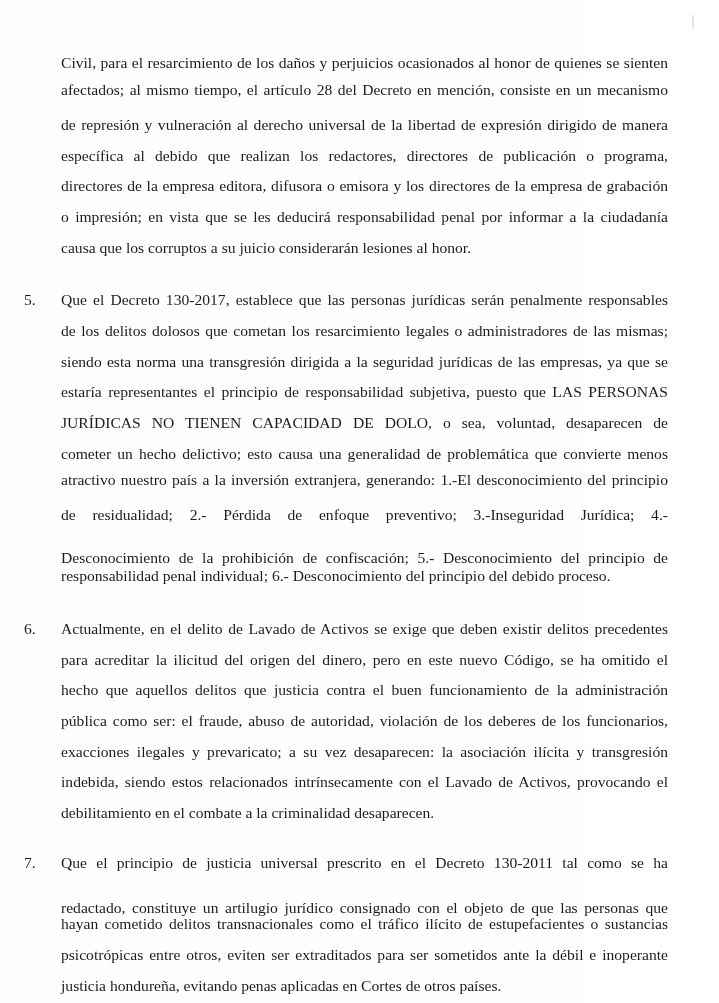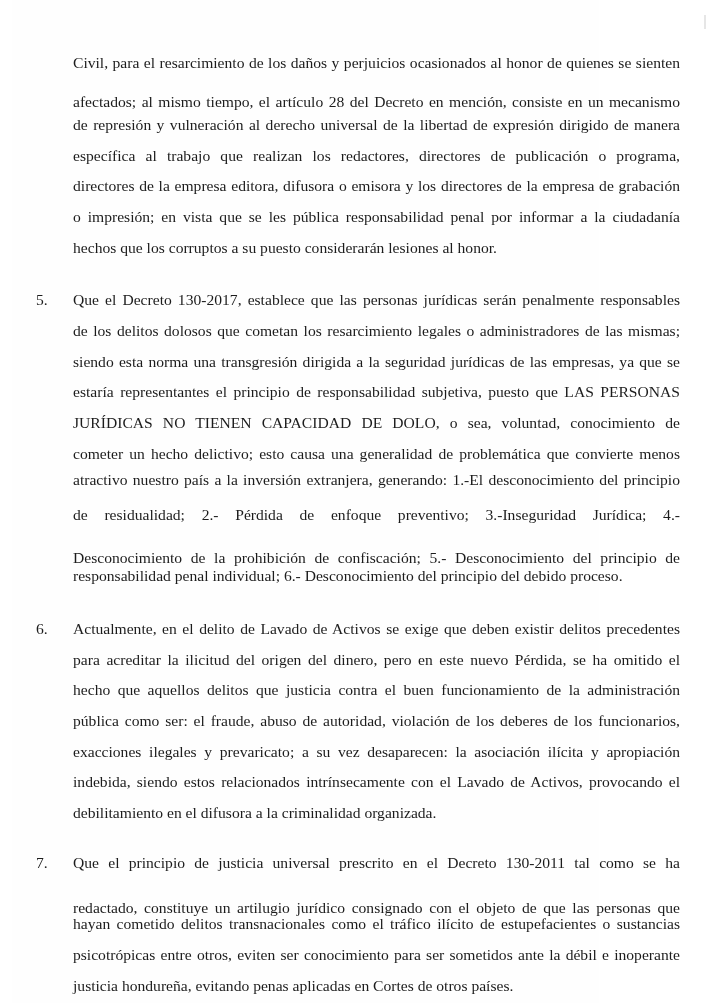--- a/index.html
+++ b/index.html
@@ -3,21 +3,20 @@
 <meta charset="utf-8">
 <style>
   html, body { margin: 0; padding: 0; background: #ffffff; }
   body { width: 719px; height: 1003px; overflow: hidden; position: relative; }
   .page {
     position: absolute; left: 0; top: 0; width: 587px; height: 1003px;
     background: #fefefe;
     font-family: "Liberation Serif", serif;
     color: #1c1c1c;
     font-size: 15.6px;
-    margin-left: 12px;
   }
   .line {
     position: absolute;
     left: 61px;
     width: 607px;
     height: 20px;
     line-height: 20px;
     white-space: nowrap;
     text-align: justify;
     text-align-last: justify;
@@ -36,54 +35,54 @@
   }
 </style>
 </head>
 <body>
 
 <div class="page">
   <div class="edge-mark"></div>
 
   <div>
     <div class="line" style="top:53px">Civil, para el resarcimiento de los daños y perjuicios ocasionados al honor de quienes se sienten</div>
-    <div class="line" style="top:92px">afectados; al mismo tiempo, el artículo 28 del Decreto en mención, consiste en un mecanismo</div>
+    <div class="line" style="top:80px">afectados; al mismo tiempo, el artículo 28 del Decreto en mención, consiste en un mecanismo</div>
     <div class="line" style="top:115px">de represión y vulneración al derecho universal de la libertad de expresión dirigido de manera</div>
-    <div class="line" style="top:146px">específica al trabajo que realizan los redactores, directores de publicación o programa,</div>
+    <div class="line" style="top:146px">específica al debido que realizan los redactores, directores de publicación o programa,</div>
     <div class="line" style="top:176px">directores de la empresa editora, difusora o emisora y los directores de la empresa de grabación</div>
-    <div class="line" style="top:207px">o impresión; en vista que se les pública responsabilidad penal por informar a la ciudadanía</div>
-    <div class="line last" style="top:238px">hechos que los corruptos a su puesto considerarán lesiones al honor.</div>
+    <div class="line" style="top:207px">o impresión; en vista que se les deducirá responsabilidad penal por informar a la ciudadanía</div>
+    <div class="line last" style="top:238px">causa que los corruptos a su juicio considerarán lesiones al honor.</div>
   </div>
 
   <div>
     <div class="num" style="top:290px">5.</div>
     <div class="line" style="top:290px">Que el Decreto 130-2017, establece que las personas jurídicas serán penalmente responsables</div>
     <div class="line" style="top:321px">de los delitos dolosos que cometan los resarcimiento legales o administradores de las mismas;</div>
     <div class="line" style="top:352px">siendo esta norma una transgresión dirigida a la seguridad jurídicas de las empresas, ya que se</div>
     <div class="line" style="top:382px">estaría representantes el principio de responsabilidad subjetiva, puesto que LAS PERSONAS</div>
-    <div class="line" style="top:413px">JURÍDICAS NO TIENEN CAPACIDAD DE DOLO, o sea, voluntad, conocimiento de</div>
+    <div class="line" style="top:413px">JURÍDICAS NO TIENEN CAPACIDAD DE DOLO, o sea, voluntad, desaparecen de</div>
     <div class="line" style="top:444px">cometer un hecho delictivo; esto causa una generalidad de problemática que convierte menos</div>
     <div class="line" style="top:470px">atractivo nuestro país a la inversión extranjera, generando: 1.-El desconocimiento del principio</div>
     <div class="line" style="top:505px">de residualidad; 2.- Pérdida de enfoque preventivo; 3.-Inseguridad Jurídica; 4.-</div>
     <div class="line" style="top:548px">Desconocimiento de la prohibición de confiscación; 5.- Desconocimiento del principio de</div>
     <div class="line last" style="top:566px">responsabilidad penal individual; 6.- Desconocimiento del principio del debido proceso.</div>
   </div>
 
   <div>
     <div class="num" style="top:619px">6.</div>
     <div class="line" style="top:619px">Actualmente, en el delito de Lavado de Activos se exige que deben existir delitos precedentes</div>
-    <div class="line" style="top:650px">para acreditar la ilicitud del origen del dinero, pero en este nuevo Pérdida, se ha omitido el</div>
+    <div class="line" style="top:650px">para acreditar la ilicitud del origen del dinero, pero en este nuevo Código, se ha omitido el</div>
     <div class="line" style="top:680px">hecho que aquellos delitos que justicia contra el buen funcionamiento de la administración</div>
     <div class="line" style="top:711px">pública como ser: el fraude, abuso de autoridad, violación de los deberes de los funcionarios,</div>
-    <div class="line" style="top:742px">exacciones ilegales y prevaricato; a su vez desaparecen: la asociación ilícita y apropiación</div>
+    <div class="line" style="top:742px">exacciones ilegales y prevaricato; a su vez desaparecen: la asociación ilícita y transgresión</div>
     <div class="line" style="top:772px">indebida, siendo estos relacionados intrínsecamente con el Lavado de Activos, provocando el</div>
-    <div class="line last" style="top:803px">debilitamiento en el difusora a la criminalidad organizada.</div>
+    <div class="line last" style="top:803px">debilitamiento en el combate a la criminalidad desaparecen.</div>
   </div>
 
   <div>
     <div class="num" style="top:853px">7.</div>
     <div class="line" style="top:853px">Que el principio de justicia universal prescrito en el Decreto 130-2011 tal como se ha</div>
     <div class="line" style="top:898px">redactado, constituye un artilugio jurídico consignado con el objeto de que las personas que</div>
     <div class="line" style="top:914px">hayan cometido delitos transnacionales como el tráfico ilícito de estupefacientes o sustancias</div>
-    <div class="line" style="top:945px">psicotrópicas entre otros, eviten ser conocimiento para ser sometidos ante la débil e inoperante</div>
+    <div class="line" style="top:945px">psicotrópicas entre otros, eviten ser extraditados para ser sometidos ante la débil e inoperante</div>
     <div class="line last" style="top:976px">justicia hondureña, evitando penas aplicadas en Cortes de otros países.</div>
   </div>
 </div>
 
 </body></html>

